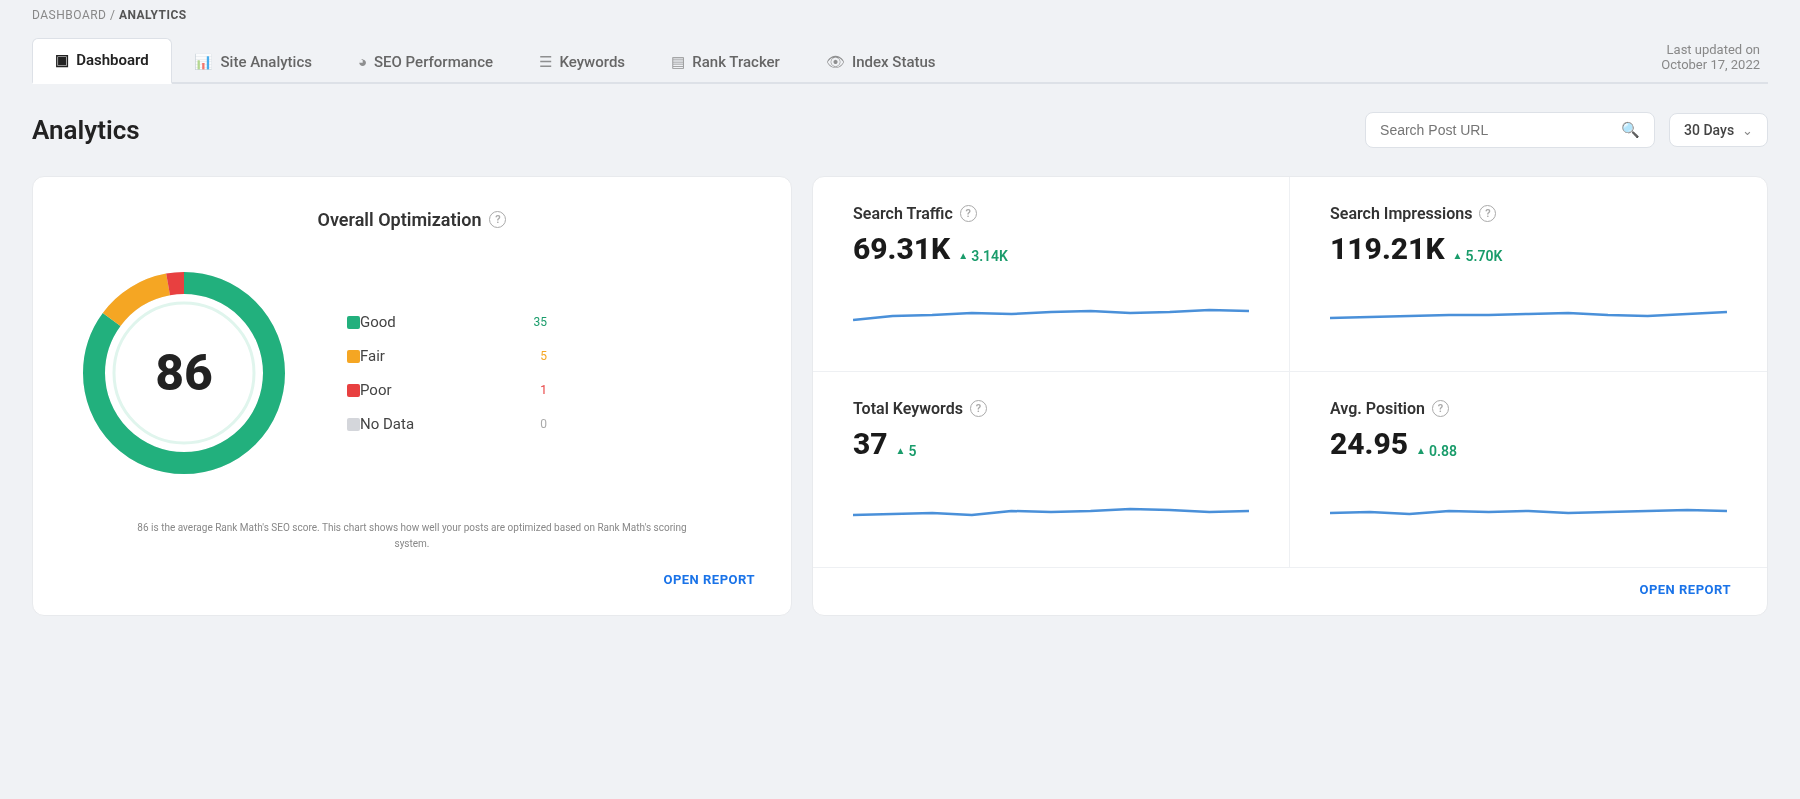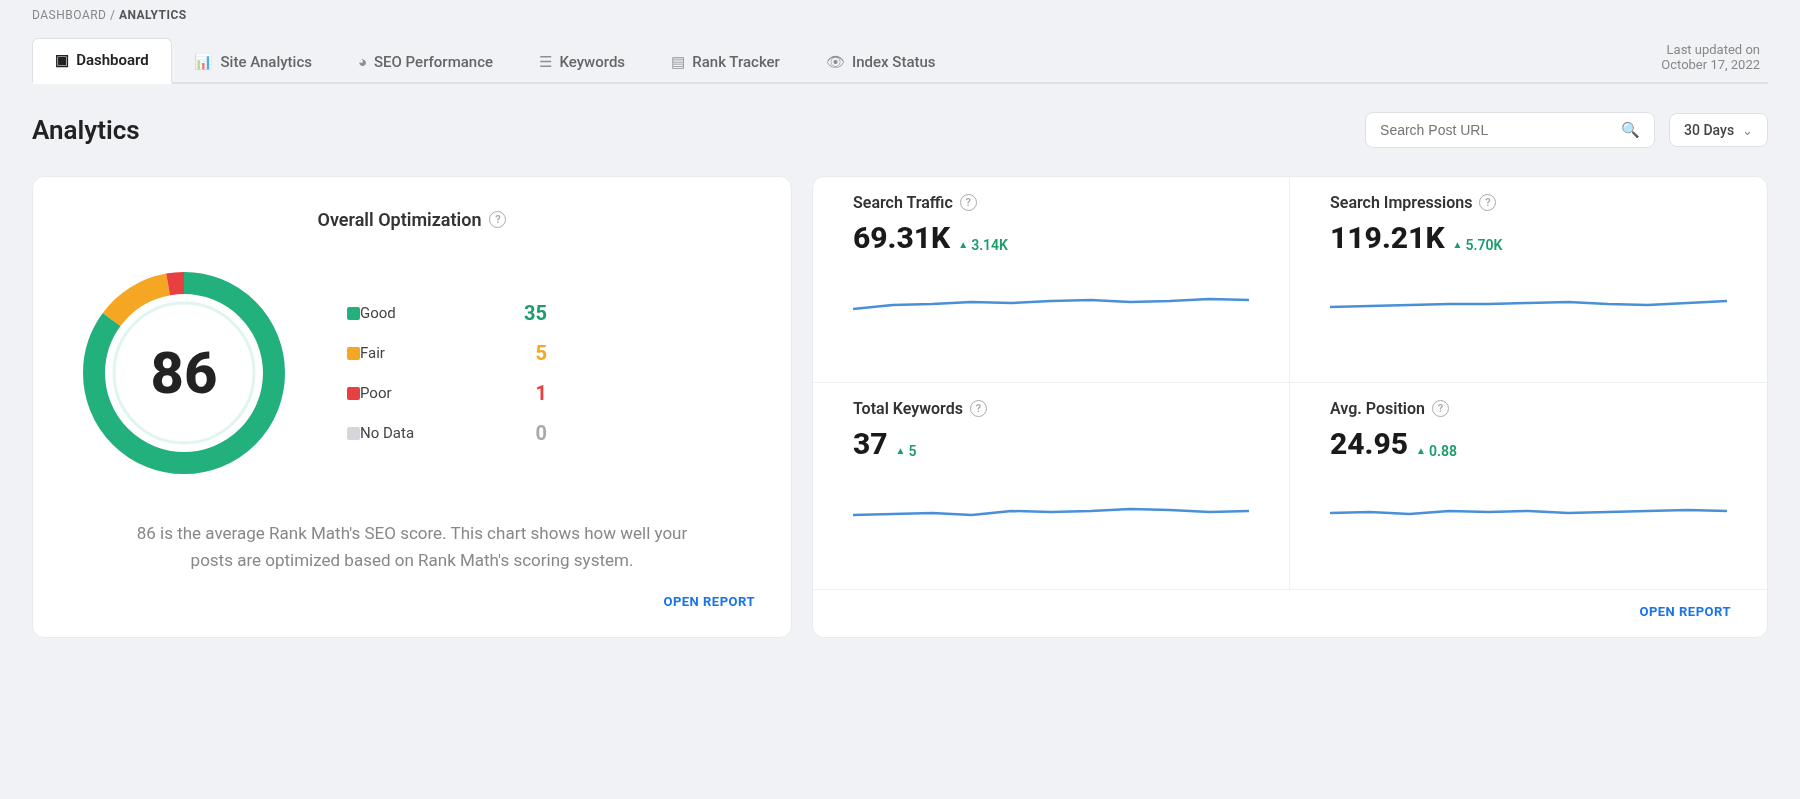--- a/index.html
+++ b/index.html
@@ -184,21 +184,21 @@
       flex-shrink: 0;
     }
     .donut-container svg {
       transform: rotate(-90deg);
     }
     .donut-center {
       position: absolute;
       top: 50%;
       left: 50%;
       transform: translate(-50%, -50%);
-      font-size: 58px;
+      font-size: 50px;
       font-weight: 800;
       color: #222;
     }
 
     .legend {
       display: flex;
       flex-direction: column;
       gap: 16px;
     }
     .legend-item {
@@ -214,51 +214,51 @@
       display: flex;
       align-items: center;
     }
     .legend-dot {
       width: 13px;
       height: 13px;
       border-radius: 2px;
       flex-shrink: 0;
     }
     .legend-value {
-      font-weight: 700;
-      font-size: 20px;
+      font-weight: 400;
+      font-size: 12px;
     }
     .val-good { color: #1a9c6b; }
     .val-fair { color: #f5a623; }
     .val-poor { color: #e84040; }
     .val-nodata { color: #aaa; }
 
     .card-footer-note {
       margin-top: 32px;
-      font-size: 17px;
+      font-size: 10px;
       color: #888;
       text-align: center;
       line-height: 1.6;
       max-width: 580px;
     }
     .open-report-link {
       display: block;
       text-align: right;
       color: #1a73e8;
       font-size: 13px;
       font-weight: 700;
       letter-spacing: 0.5px;
       margin-top: 20px;
       cursor: pointer;
       width: 100%;
     }
 
     
     .metric-section {
-      padding: 16px 40px 22px;
+      padding: 27px 40px 22px;
       border: 0;
     }
     .metric-section:nth-child(1),
     .metric-section:nth-child(2) {
       border-bottom: 1px solid #eef0f3;
     }
     .metric-section:nth-child(1),
     .metric-section:nth-child(3) {
       border-right: 1px solid #eef0f3;
     }

